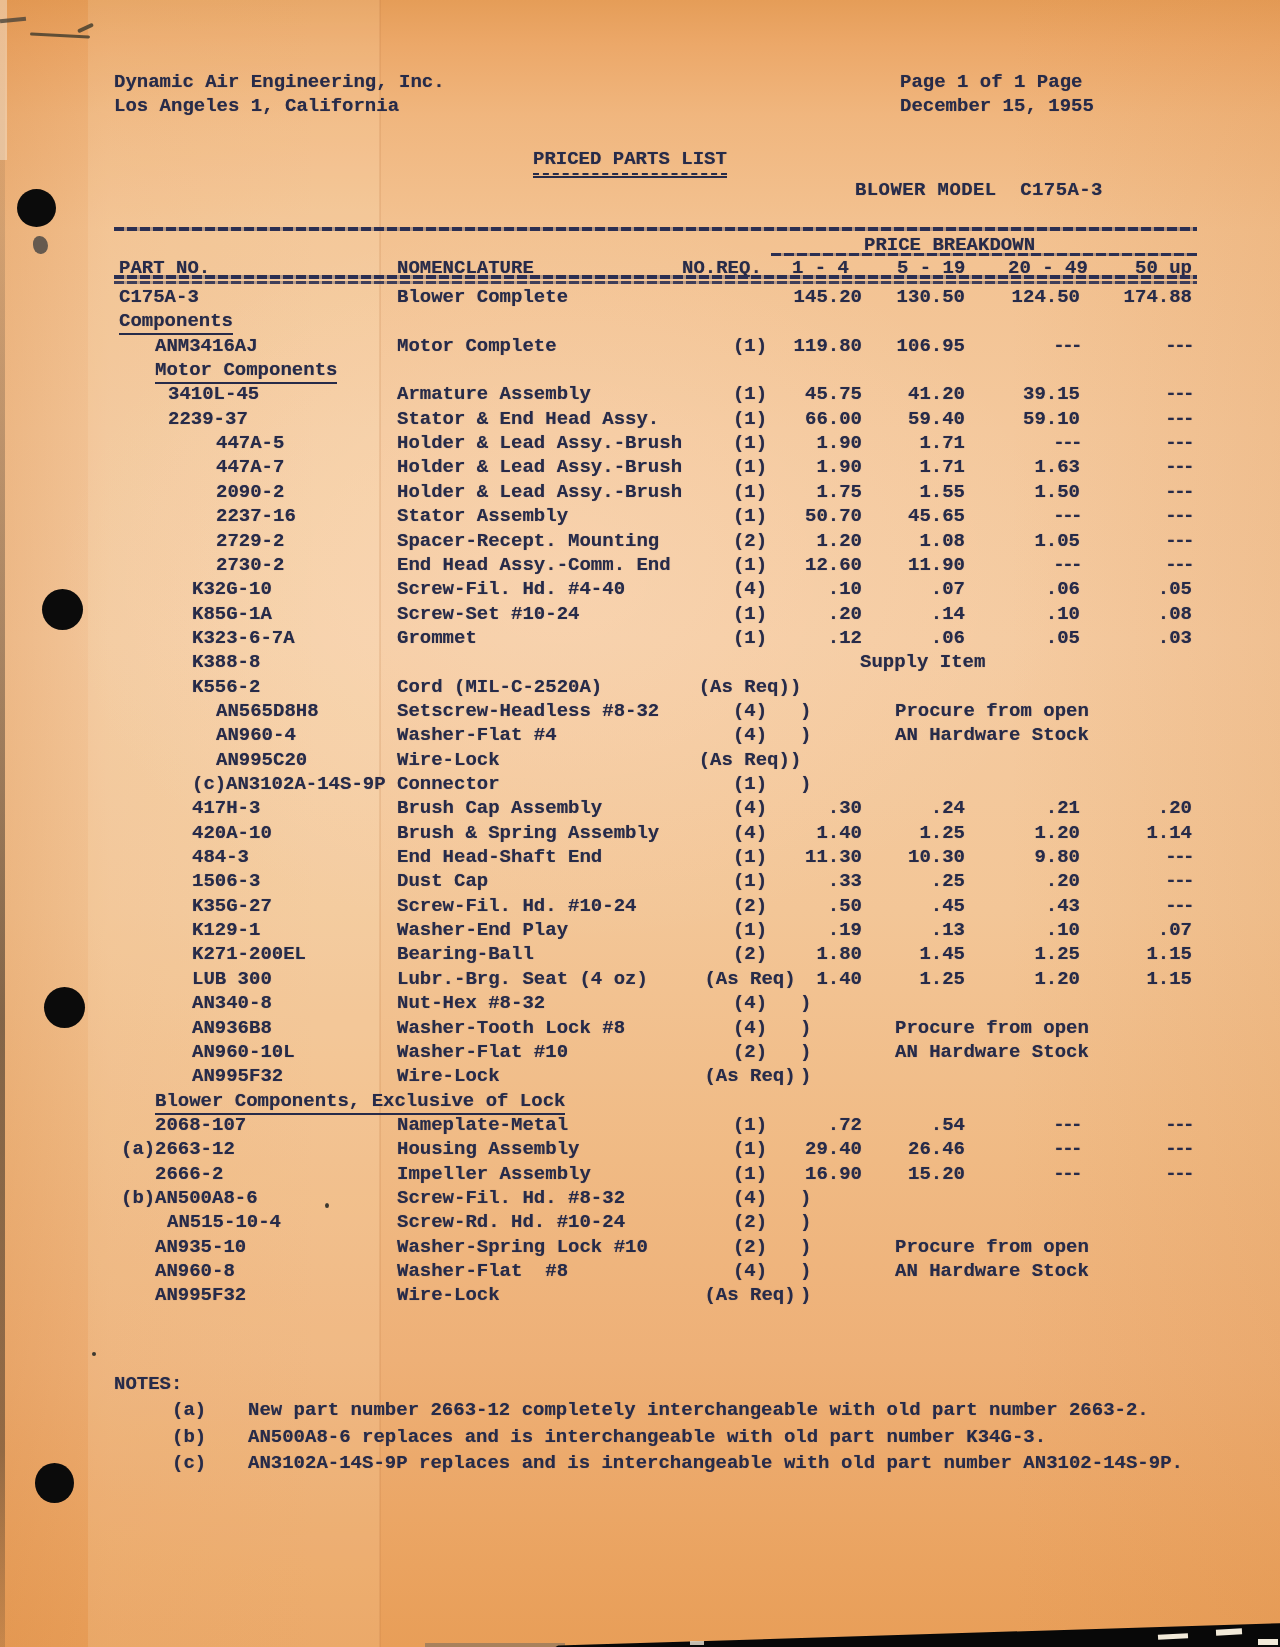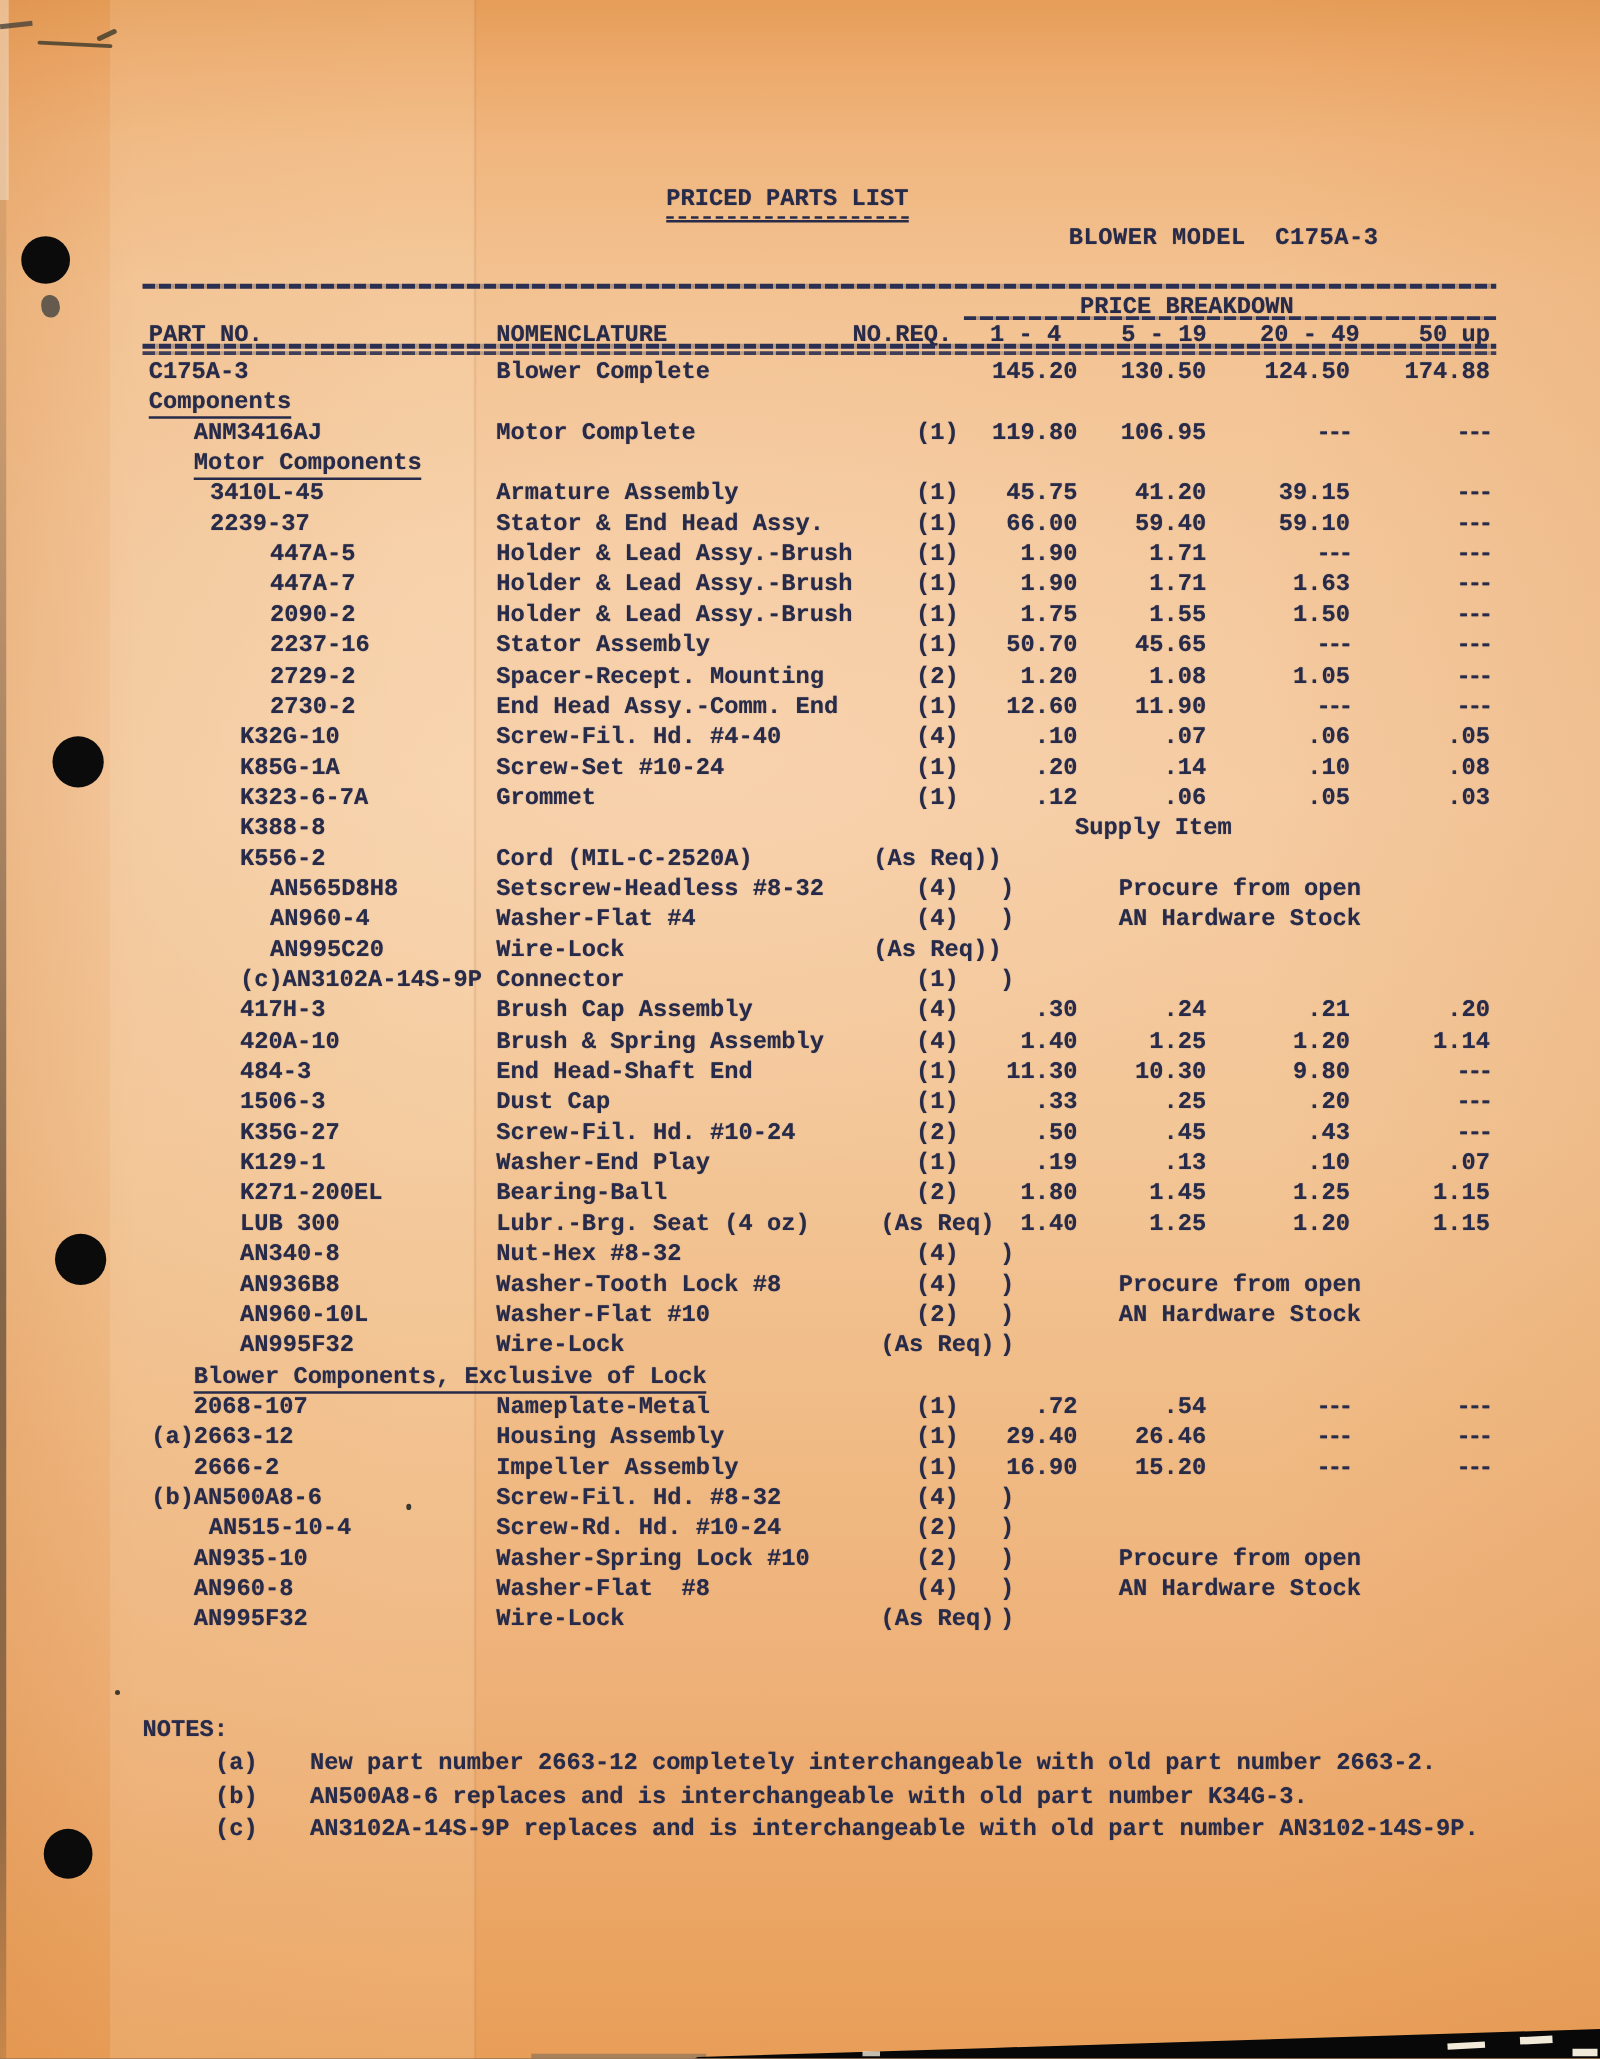--- a/index.html
+++ b/index.html
@@ -102,20 +102,22 @@
   <div class="art hole hole2"></div>
   <div class="art hole hole3"></div>
   <div class="art hole hole4"></div>
   <div class="art smudge"></div>
   <div class="art mark1"></div>
   <div class="art mark2"></div>
   <div class="art mark3"></div>
   <div class="art speck" style="left:92px;top:1352px;width:4px;height:4px;"></div>
   <div class="art speck" style="left:325px;top:1203px;width:4px;height:5px;"></div>
 
+  <div class="txt company"><span>Dynamic Air Engineering, Inc.</span><br><span>Los Angeles 1, California</span></div>
+  <div class="txt pageinfo"><span>Page 1 of 1 Page</span><br><span>December 15, 1955</span></div>
 
   <div class="txt title"><span class="u">PRICED PARTS LIST</span></div>
   <div class="txt model">BLOWER MODEL  C175A-3</div>
 
   <div class="art rule rule-top"></div>
   <div class="txt pb-label">PRICE BREAKDOWN</div>
   <div class="art rule rule-pb"></div>
   <div class="txt col-part">PART NO.</div>
   <div class="txt col-nomen">NOMENCLATURE</div>
   <div class="txt col-req">NO.REQ.</div>

